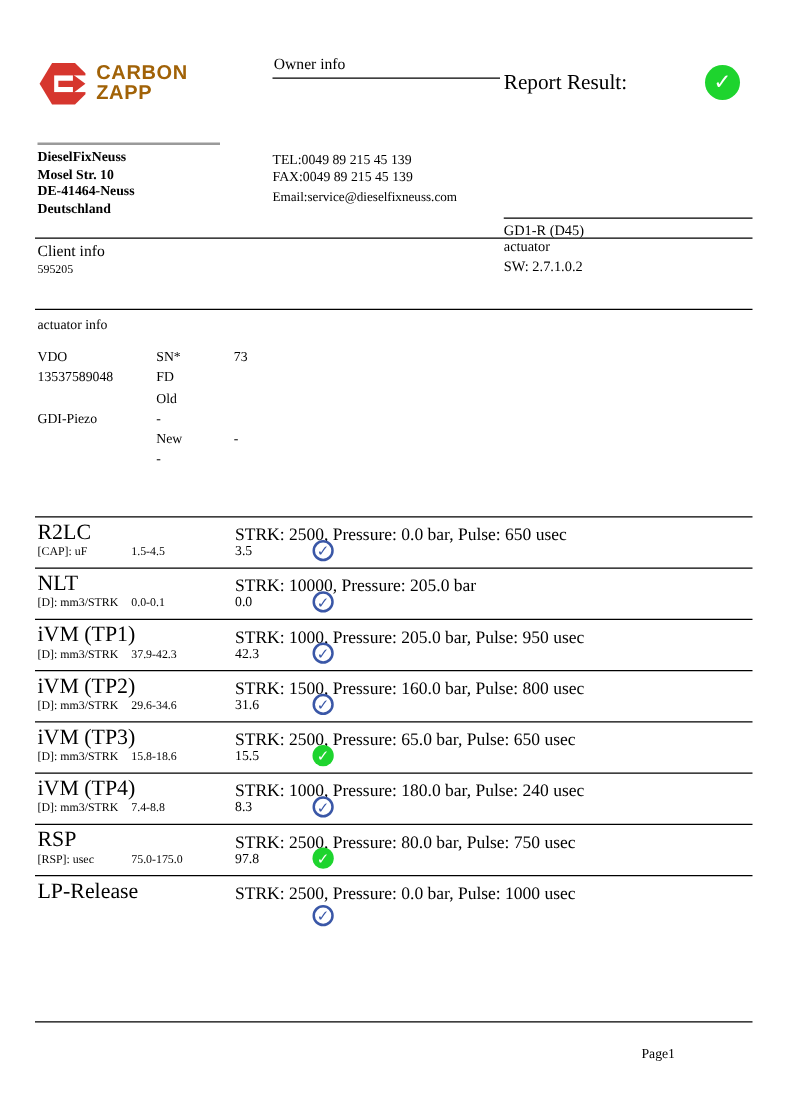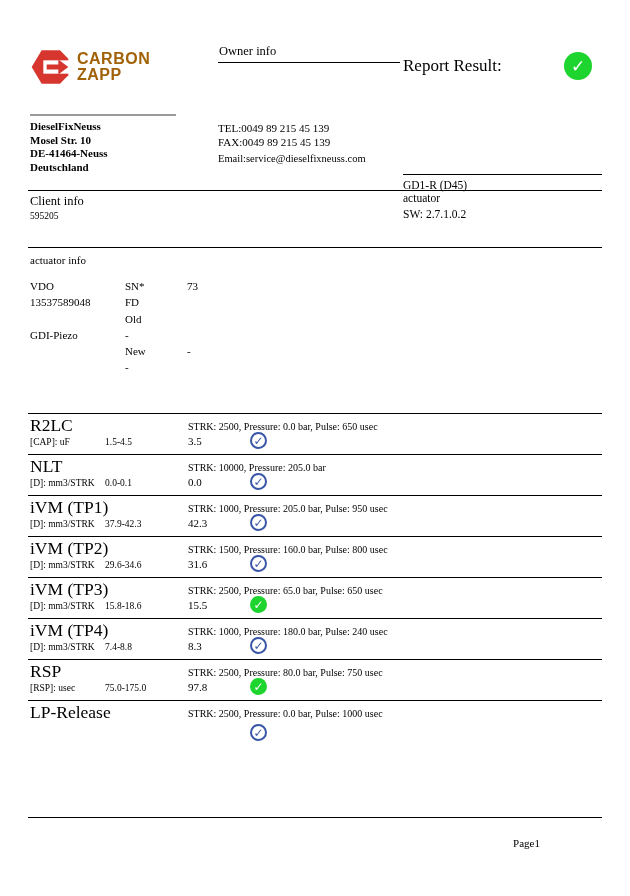--- a/index.html
+++ b/index.html
@@ -59,21 +59,21 @@
 
   .actuator-lbl { left:30px; top:254px; font-size:11px; }
 
   .actuator-table { left:30px; top:278px; display:grid; grid-template-columns:95px 62px 60px; }
   .actuator-table span { font-size:11px; line-height:16.3px; height:16.3px; }
 
   
   .tests { left:28px; top:413px; width:574px; }
   .trow { position:relative; border-top:1px solid #000; height:41px;text-align:center; }
   .trow .title { position:absolute; left:2px; top:1px; font-size:17.5px; }
-  .trow .cond  { position:absolute; left:160px; top:7px; font-size:10px; }
+  .trow .cond  { position:absolute; left:160px; top:7px; font-size:14px; }
   .trow .unit  { position:absolute; left:2px;  top:23px; font-size:9.5px; }
   .trow .range { position:absolute; left:77px; top:23px; font-size:9.5px; }
   .trow .value { position:absolute; left:160px; top:21px; font-size:11px; }
   .trow .check { position:absolute; left:222px; top:18px; }
   .trow.no-measure { height:50px; }
   .trow.no-measure .check { top:23px; }
 
   
   .footer-rule { top:817px; }
   .page-num { left:28px; top:837px; width:512px; text-align:right; font-size:11px; }

